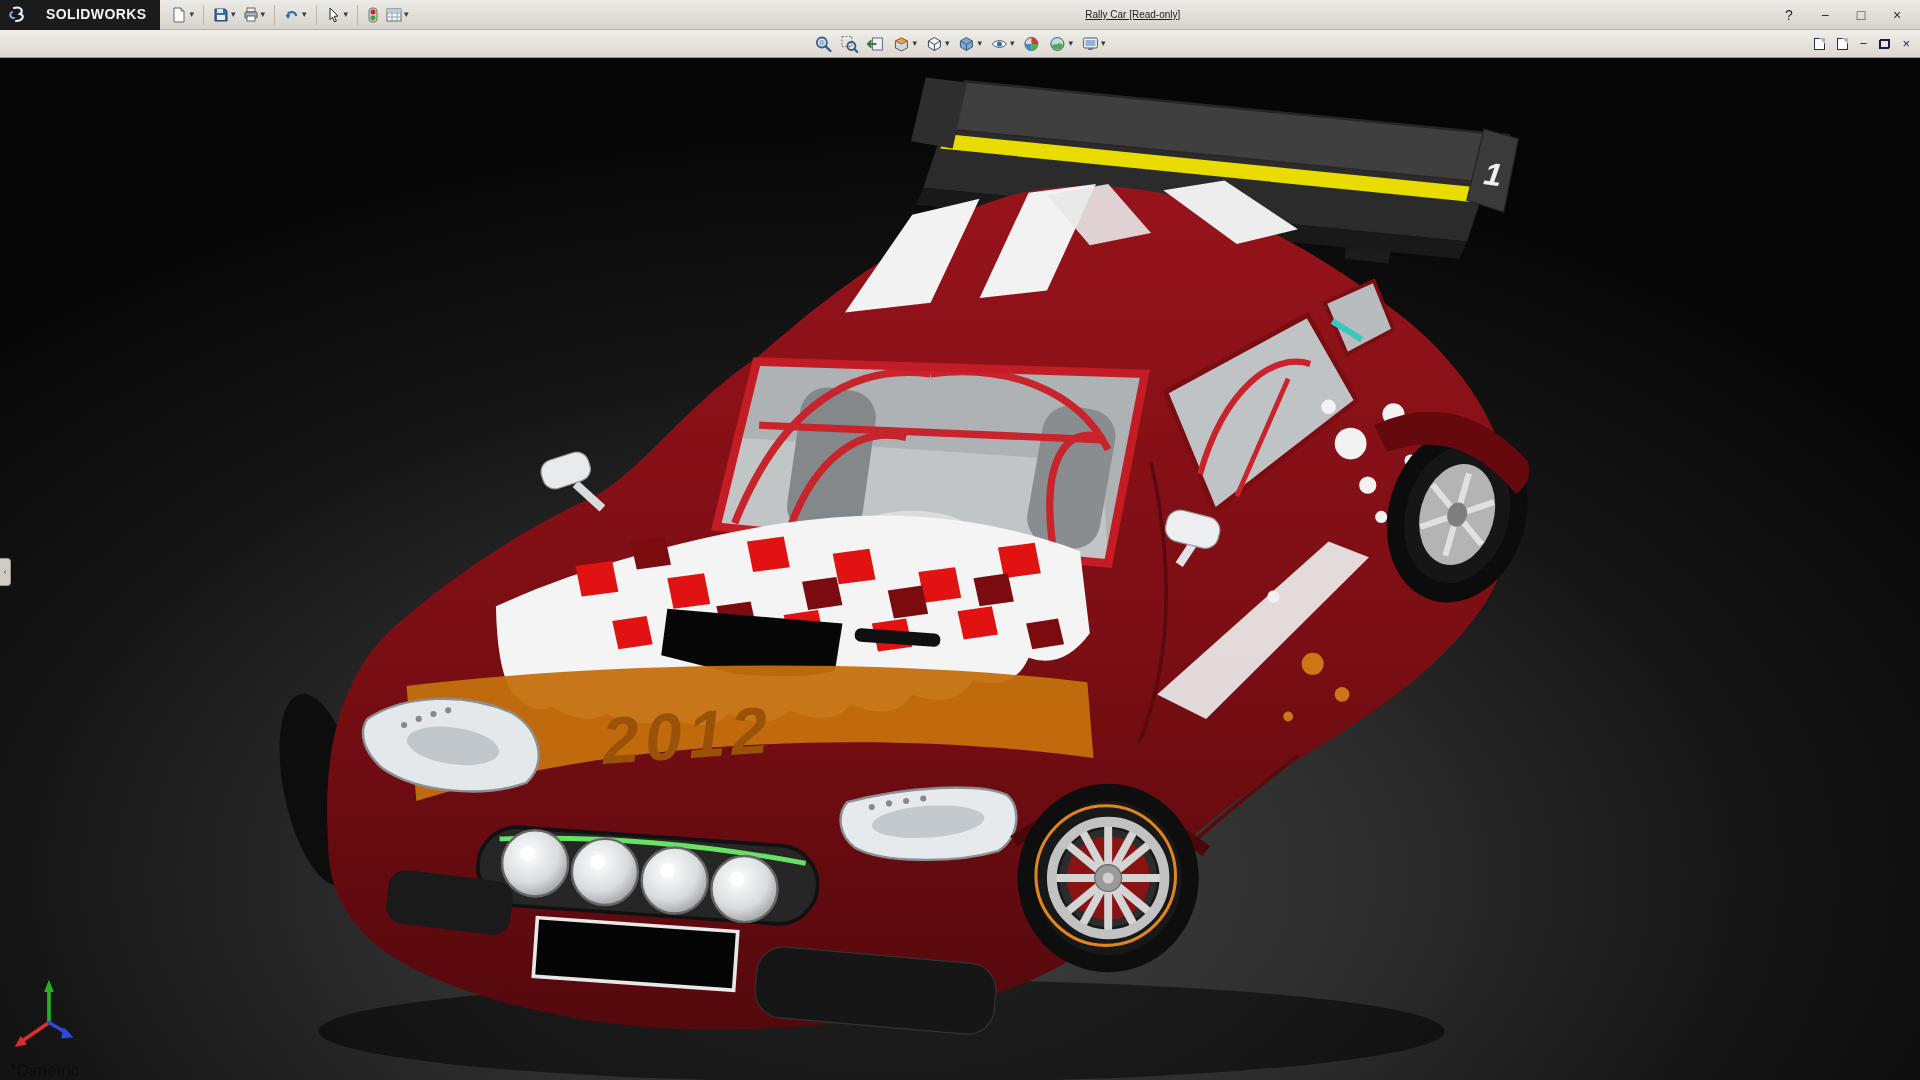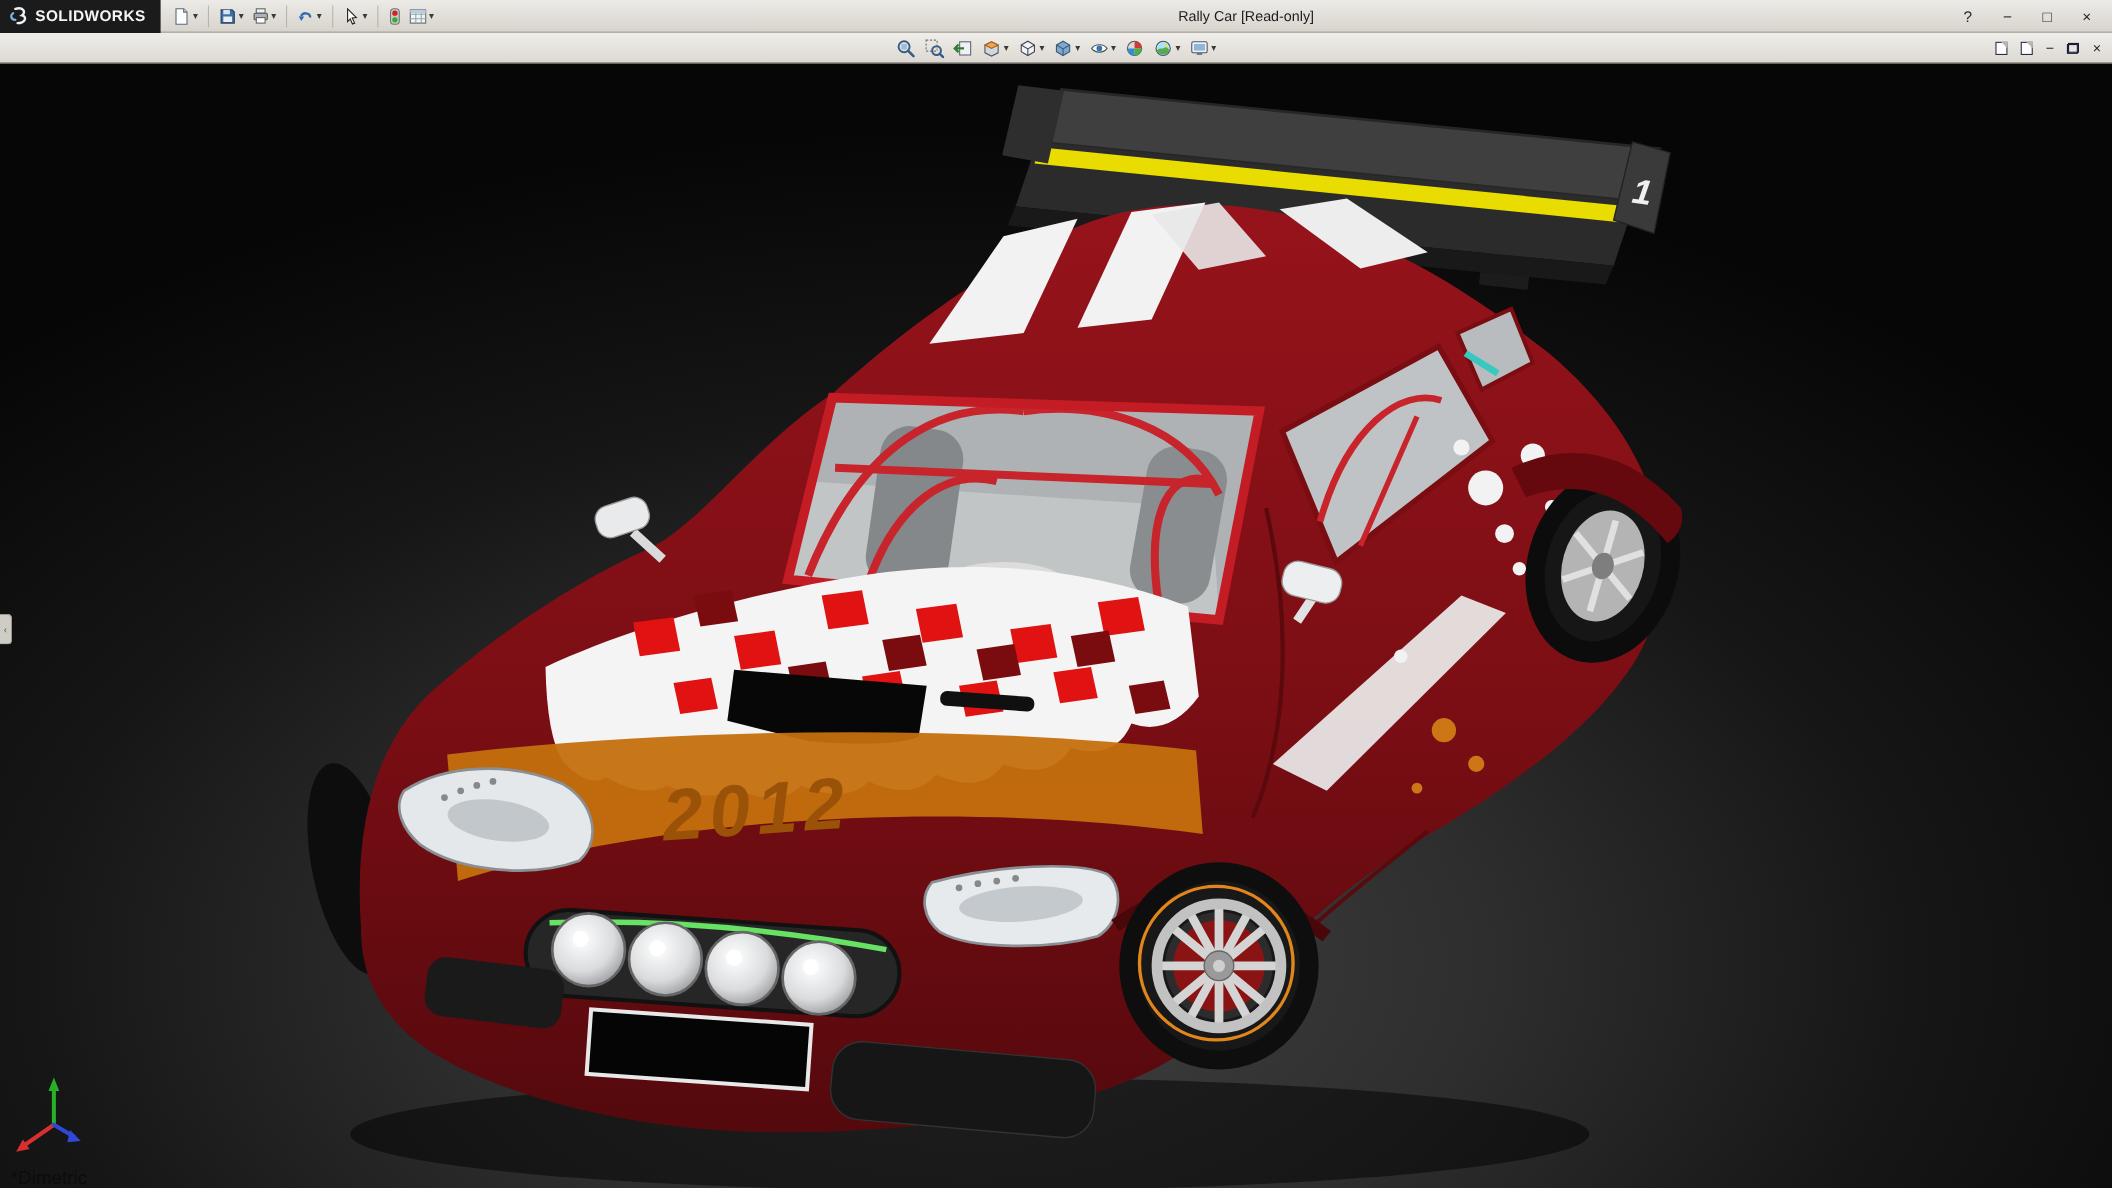--- a/index.html
+++ b/index.html
@@ -6,32 +6,32 @@
   html,body { width:1920px; height:1080px; overflow:hidden; background:#000;
               font-family:"Liberation Sans", sans-serif; }
 
   
   .titlebar {
     height:30px; display:flex; align-items:center; position:relative;
     background:linear-gradient(#edebe7,#d7d3cc);
     border-bottom:1px solid #b3afa6;
   }
   .logo-block { height:30px; background:#1b1b1b; display:flex; align-items:center;
-                gap:4px; padding:0 14px 1px 8px; }
+                gap:18px; padding:0 14px 1px 8px; }
   .logo-swirl svg { display:block; }
   .brand { color:#f4f4f4; font-weight:bold; font-size:14px; letter-spacing:.4px; }
 
   .tb-group { display:flex; align-items:center; margin-left:8px; gap:1px; }
   .tb-sep { width:1px; height:20px; background:#b9b5ad; margin:0 5px; }
   .tb-btn { display:flex; align-items:center; padding:3px 3px; border-radius:2px; cursor:default; }
   .tb-btn svg { display:block; }
   .caret { font-size:9px; color:#3a3a3a; margin-left:2px; line-height:1; }
 
   .title-center { position:absolute; left:59%; transform:translateX(-50%);
-                  font-size:13px; color:#1c1c1c; white-space:nowrap; }
+                  font-size:10px; color:#1c1c1c; white-space:nowrap;text-decoration:underline; }
 
   .win-controls { margin-left:auto; display:flex; align-items:center; gap:18px;
                   padding-right:14px; font-size:14px; color:#2a2a2a; }
   .win-controls .ctl { width:18px; text-align:center; cursor:default; }
 
   
   .headsbar {
     height:28px; display:flex; align-items:center; position:relative;
     background:linear-gradient(#f0eeea,#dcd8d1);
     border-bottom:1px solid #9e9a92;

